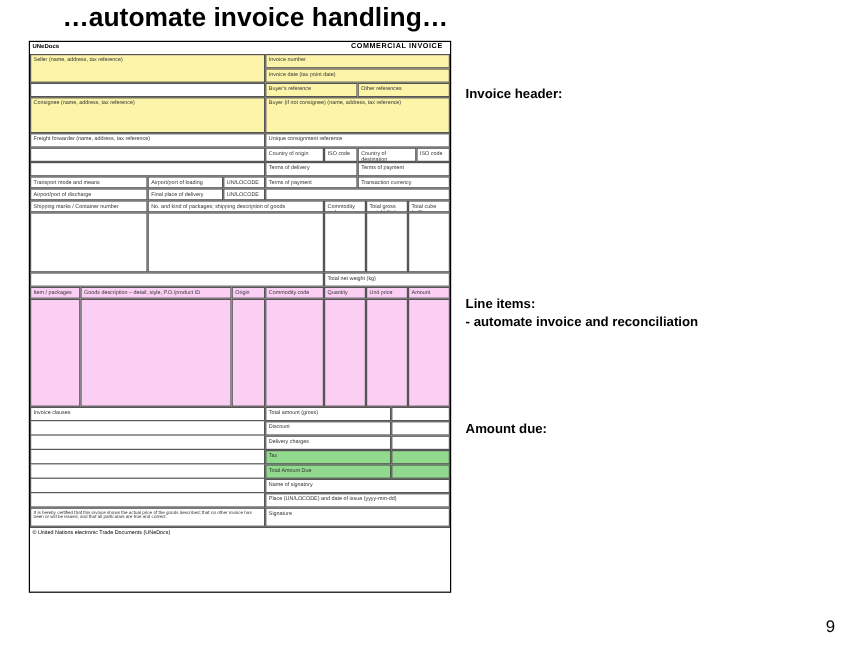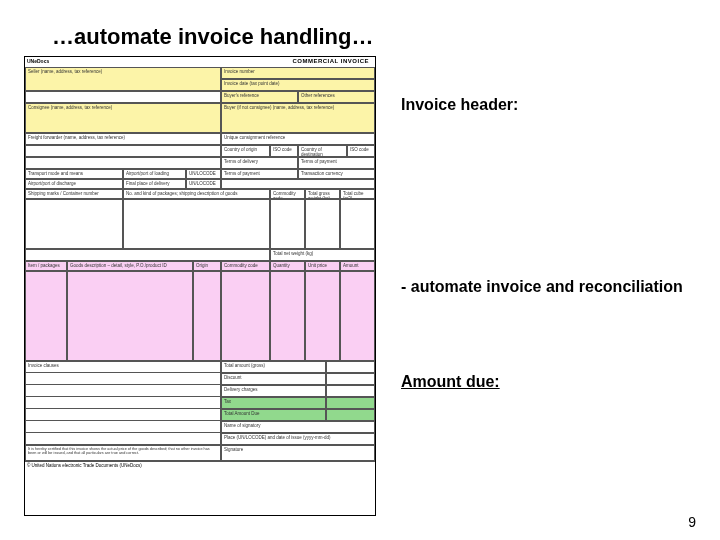--- a/index.html
+++ b/index.html
@@ -6,45 +6,45 @@
   body {
     width: 720px;
     height: 540px;
     font-family: Arial, sans-serif;
     background: #fff;
     position: relative;
   }
   .title {
     font-size: 22px;
     font-weight: bold;
-    padding: 24px 0 6px 52px;
+    padding: 2px 0 6px 52px;
     color: #000;
   }
   .content {
     display: flex;
     padding: 0 24px;
   }
   .invoice {
     width: 352px;
     height: 460px;
     border: 1px solid #000;
     background: #fff;
     flex-shrink: 0;
   }
   .annotations {
-    padding-left: 25px;
+    padding-left: 12px;
     padding-top: 38px;
-    font-size: 16px;
+    font-size: 11px;
     font-weight: bold;
     line-height: 1.35;
     color: #000;
   }
   .ann1 { margin-top: 0; }
   .ann2 { margin-top: 160px; }
-  .ann3 { margin-top: 74px; text-decoration: underline; }
+  .ann3 { margin-top: 74px; }
   .page-num {
     position: absolute;
     bottom: 10px;
     right: 24px;
     font-size: 14px;
     color: #000;
   }
   .row { display: flex; width: 100%; }
   .cell {
     border: 0.5px solid #555;
@@ -211,20 +211,21 @@
       <div class="cell" style="width:44%">Signature</div>
     </div>
     <div class="foot">© United Nations electronic Trade Documents (UNeDocs)</div>
   </div>
 
   <div class="annotations">
     <div class="ann1">
       <div>Invoice header:</div>
     </div>
     <div class="ann2">
+      <div>Line items:</div>
       <div> - automate invoice and reconciliation</div>
     </div>
     <div class="ann3">
       <div>Amount due:</div>
     </div>
   </div>
 </div>
 
 <div class="page-num">9</div>
 

